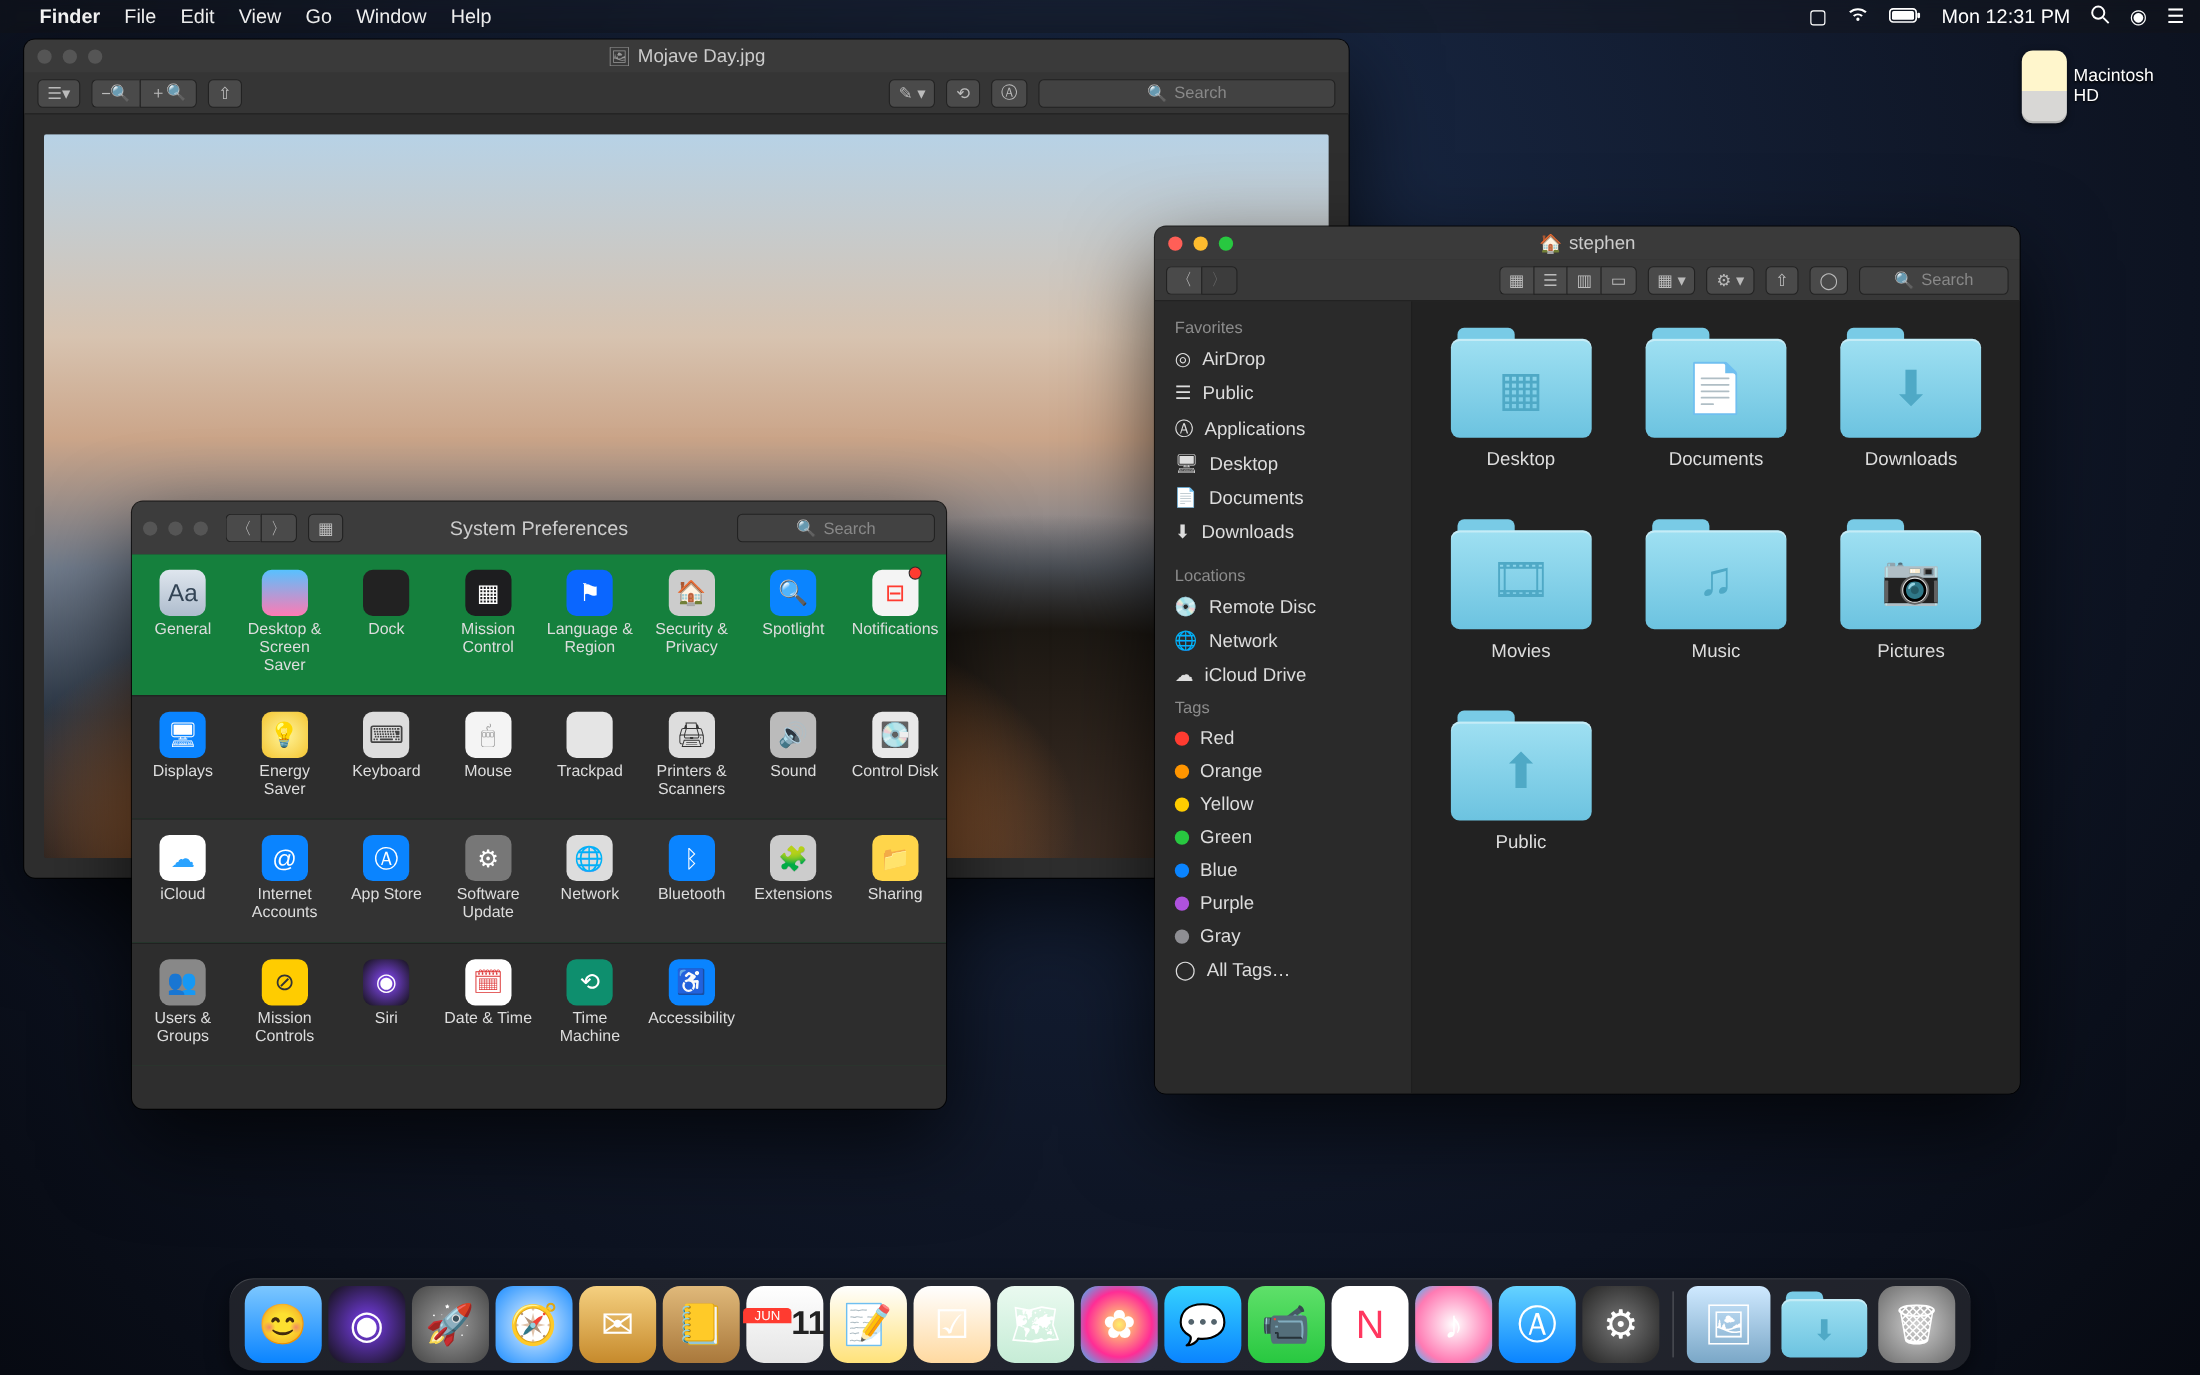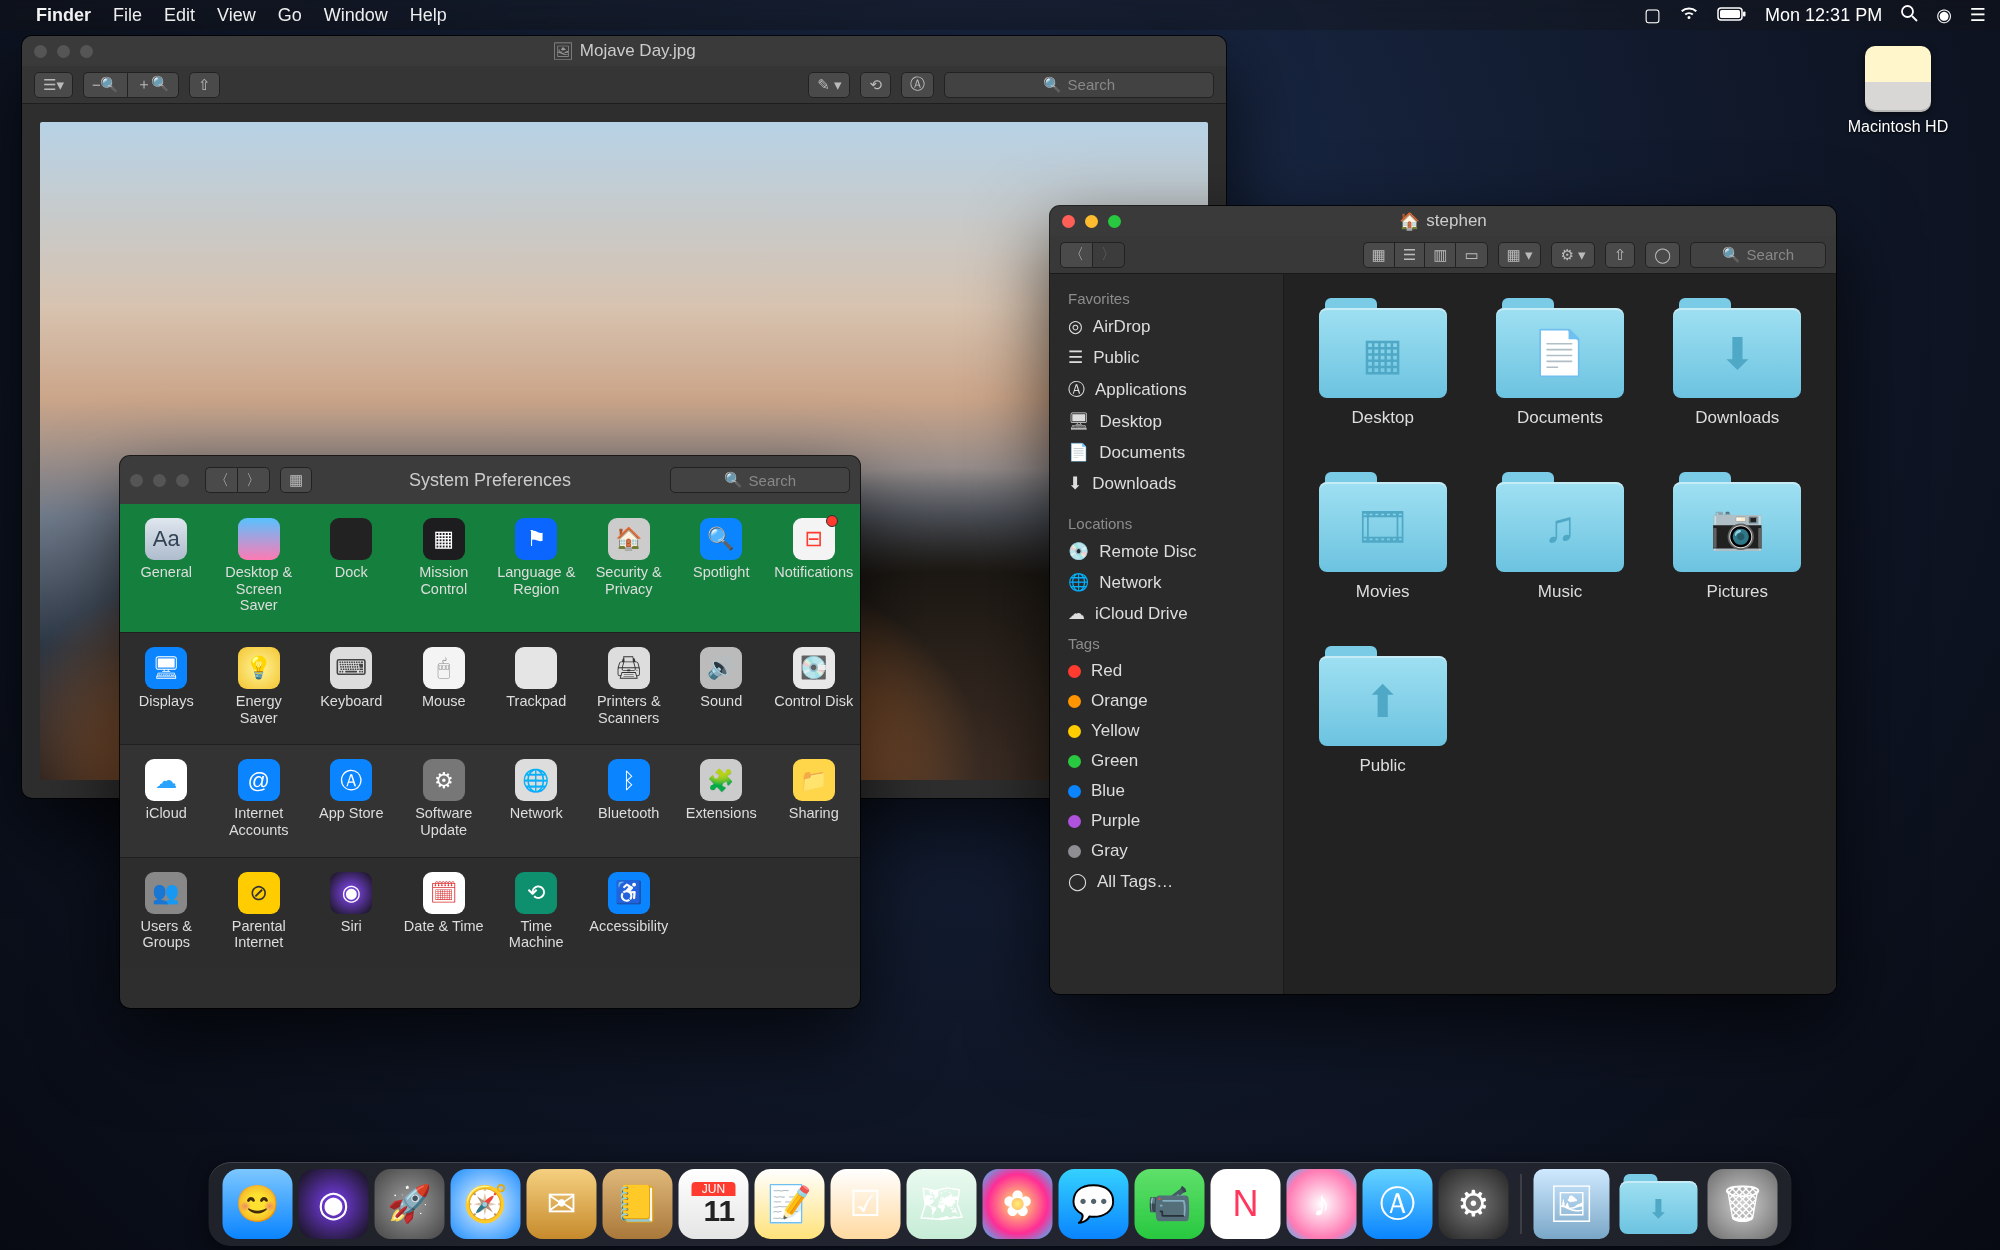--- a/index.html
+++ b/index.html
@@ -20,21 +20,21 @@
   backdrop-filter: blur(6px);
 }
 .menubar .left { display: flex; gap: 22px; align-items: center; }
 .menubar .left .appname { font-weight: 600; }
 .menubar .right { margin-left: auto; display: flex; gap: 18px; align-items: center; }
 .menubar svg, .menubar .glyph { color: #fff; }
 
 
 .desktop-drive {
   position: absolute; top: 46px; right: 42px; width: 120px;
-  display: flex; flex-direction: column; align-items: center; gap: 6px;
+  display: flex; flex-direction: row; align-items: center; gap: 6px;
 }
 .drive-disk {
   width: 66px; height: 66px; border-radius: 10px;
   background: linear-gradient(#fff6cc 0 55%, #d8d7d5 55% 100%);
   box-shadow: inset 0 -2px 0 rgba(0,0,0,.15), 0 2px 6px rgba(0,0,0,.5);
 }
 .drive-label { color: #fff; font-size: 16px; text-shadow: 0 1px 2px #000; }
 
 
 .win {
@@ -368,21 +368,21 @@
         </div>
     </div>
 
     <div class="pref-row" style="grid-template-columns:repeat(8,1fr)">
       <div class="pref-item">
           <div class="pref-icon" style="background:#888">👥</div>
           <span>Users &amp; Groups</span>
         </div>
       <div class="pref-item">
           <div class="pref-icon" style="background:#ffcc00;color:#333">⊘</div>
-          <span>Parental Internet</span>
+          <span>Mission Controls</span>
         </div>
       <div class="pref-item">
           <div class="pref-icon" style="background:radial-gradient(#8a4bff,#111)">◉</div>
           <span>Siri</span>
         </div>
       <div class="pref-item">
           <div class="pref-icon" style="background:#fff;color:#d33">🗓</div>
           <span>Date &amp; Time</span>
         </div>
       <div class="pref-item">
@@ -554,21 +554,21 @@
 </div>
 
 <div class="dock">
   <div class="dock-item di1">😊</div>
   <div class="dock-item di2">◉</div>
   <div class="dock-item di3">🚀</div>
   <div class="dock-item di4">🧭</div>
   <div class="dock-item di5">✉</div>
   <div class="dock-item di6">📒</div>
   <div class="dock-item di7">
-    <div style="display:flex;flex-direction:column;align-items:flex-end;line-height:1">
+    <div style="display:flex;flex-direction:row;align-items:flex-start;line-height:1">
       <span style="font-size:12px;background:#ff3b30;color:#fff;padding:1px 10px;border-radius:4px 4px 0 0">JUN</span>
       <span style="font-size:30px;color:#222;font-weight:700">11</span>
     </div>
   </div>
   <div class="dock-item di8">📝</div>
   <div class="dock-item di9">☑</div>
   <div class="dock-item di10">🗺</div>
   <div class="dock-item di11">✿</div>
   <div class="dock-item di12">💬</div>
   <div class="dock-item di13">📹</div>

